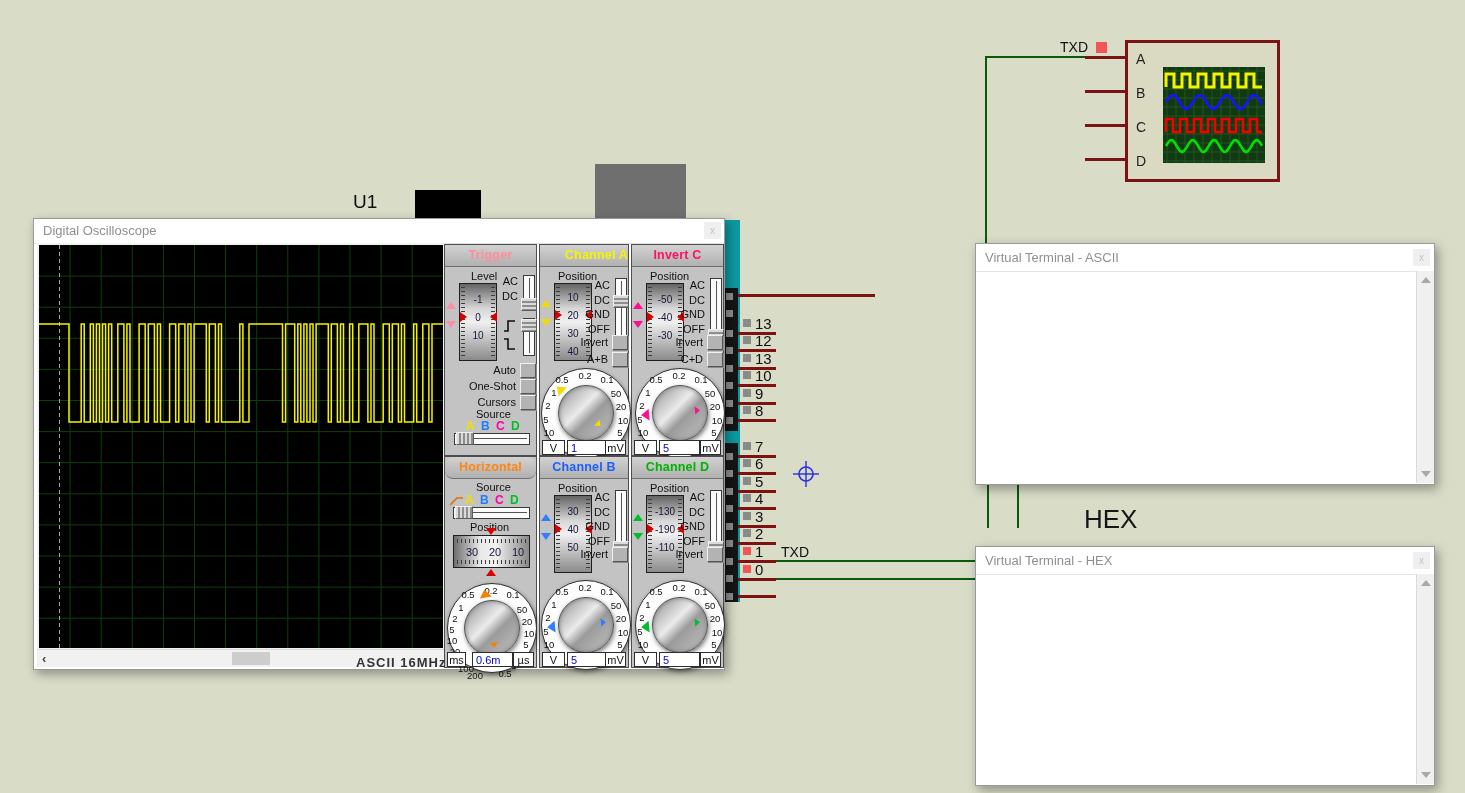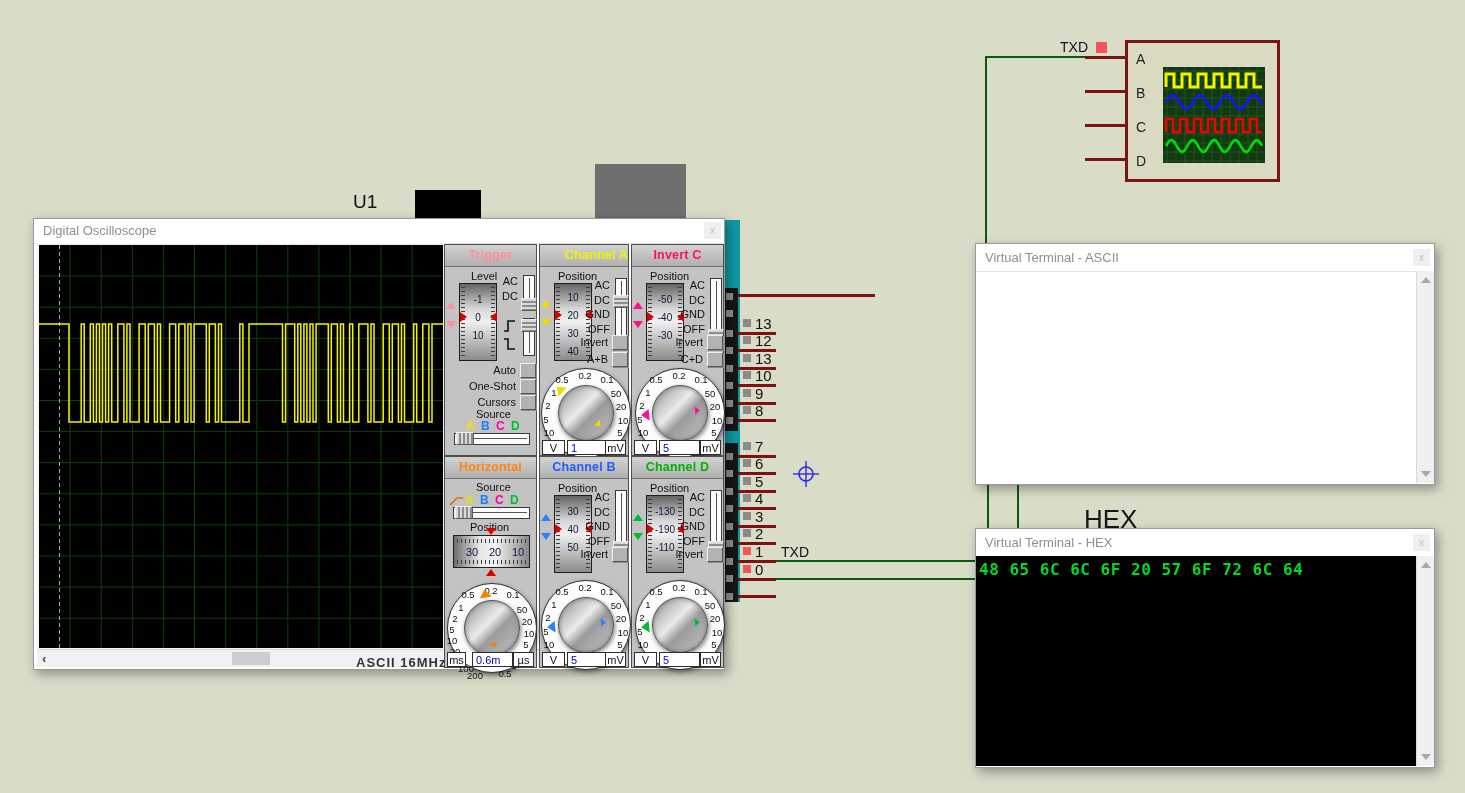--- a/index.html
+++ b/index.html
@@ -223,21 +223,21 @@
           <div class="btn3d" style="position: absolute; left: 75px; top: 150px;"></div>
           <div class="lbl" style="position: absolute; left: 31px; top: 163px;">Source</div>
           <div class="srcletter" style="position: absolute; left: 21px; top: 174px; color: rgb(240, 224, 0);">A</div>
           <div class="srcletter" style="position: absolute; left: 36px; top: 174px; color: rgb(30, 126, 255);">B</div>
           <div class="srcletter" style="position: absolute; left: 51px; top: 174px; color: rgb(255, 0, 168);">C</div>
           <div class="srcletter" style="position: absolute; left: 66px; top: 174px; color: rgb(0, 192, 42);">D</div>
           <div class="hsource" style="position: absolute; left: 9px; top: 188px; width: 76px;"></div>
           <div class="hthumb3d" style="position: absolute; left: 11px; top: 187px; width: 18px; height: 13px;"></div>
         </div>
         <div class="panel" style="position: absolute; left: 410px; top: 237px; width: 93px; height: 212px;">
-          <div class="panel-header" style="position: absolute; color: rgb(255, 134, 16);">Horizontal</div>
+          <div class="panel-header" style="position: absolute; color: rgb(255, 134, 16); border-radius: 8px;">Horizontal</div>
           <div class="lbl" style="position: absolute; left: 31px; top: 24px;">Source</div>
           <div class="glyph" style="position: absolute; left: 4px; top: 36px; width: 15px; height: 12px;"><svg width="15" height="12">
               <path d="M1 10 L8 3 H14" stroke="#e07000" stroke-width="1.6" fill="none"></path>
             </svg></div>
           <div class="srcletter" style="position: absolute; left: 20px; top: 36px; color: rgb(240, 224, 0);">A</div>
           <div class="srcletter" style="position: absolute; left: 35px; top: 36px; color: rgb(30, 126, 255);">B</div>
           <div class="srcletter" style="position: absolute; left: 50px; top: 36px; color: rgb(255, 0, 168);">C</div>
           <div class="srcletter" style="position: absolute; left: 65px; top: 36px; color: rgb(0, 192, 42);">D</div>
           <div class="hsource" style="position: absolute; left: 8px; top: 50px; width: 77px;"></div>
           <div class="hthumb3d" style="position: absolute; left: 10px; top: 49px; width: 18px; height: 13px;"></div>
@@ -471,27 +471,24 @@
     <div class="titlebar" style="height:27px;">
       <div class="title-text">Virtual Terminal - ASCII</div>
       <div class="closebtn" style="top:5px;right:4px;">x</div>
     </div>
     <div class="vscroll" style="right:0;top:27px;height:212px;">
       <div class="scroll-arrow-up" style="top:6px;"></div>
       <div class="scroll-arrow-dn" style="bottom:6px;"></div>
     </div>
   </div>
 
-  <div class="window" style="left:975px;top:528px;width:458px;height:238px;z-index:20;">
+  <div class="window" style="left:975px;top:546px;width:458px;height:238px;z-index:20;">
     <div class="titlebar" style="height:27px;">
       <div class="title-text">Virtual Terminal - HEX</div>
       <div class="closebtn" style="top:5px;right:4px;">x</div>
     </div>
-    <div class="term-console" style="left:0;top:27px;width:440px;height:210px;">
-      <div class="term-text">48 65 6C 6C 6F 20 57 6F 72 6C 64</div>
-    </div>
     <div class="vscroll" style="right:0;top:27px;height:210px;">
       <div class="scroll-arrow-up" style="top:6px;"></div>
       <div class="scroll-arrow-dn" style="bottom:6px;"></div>
     </div>
   </div>
 
 </div>
 
 </body></html>

